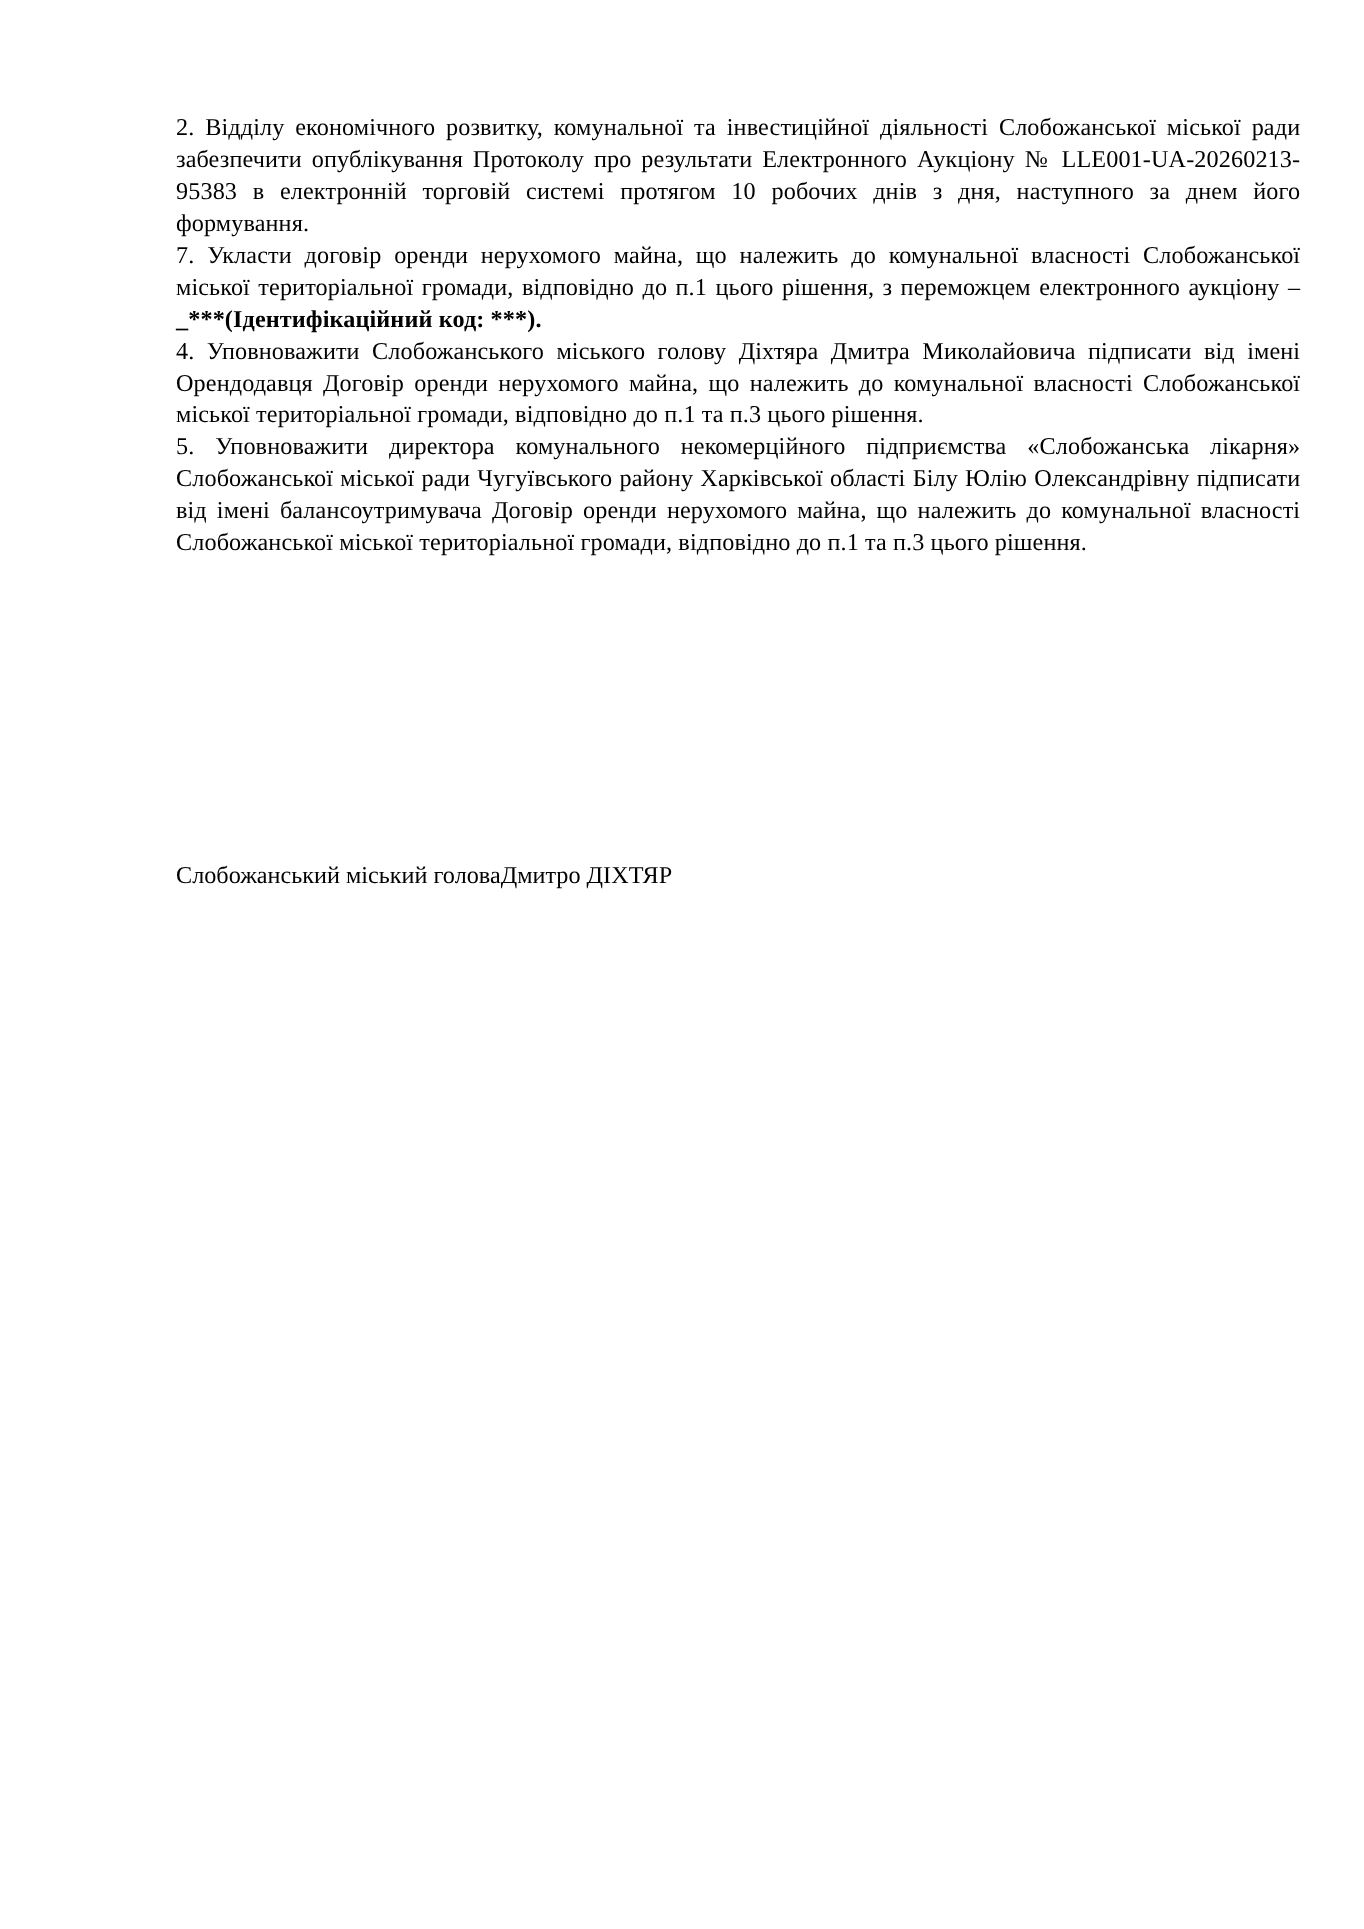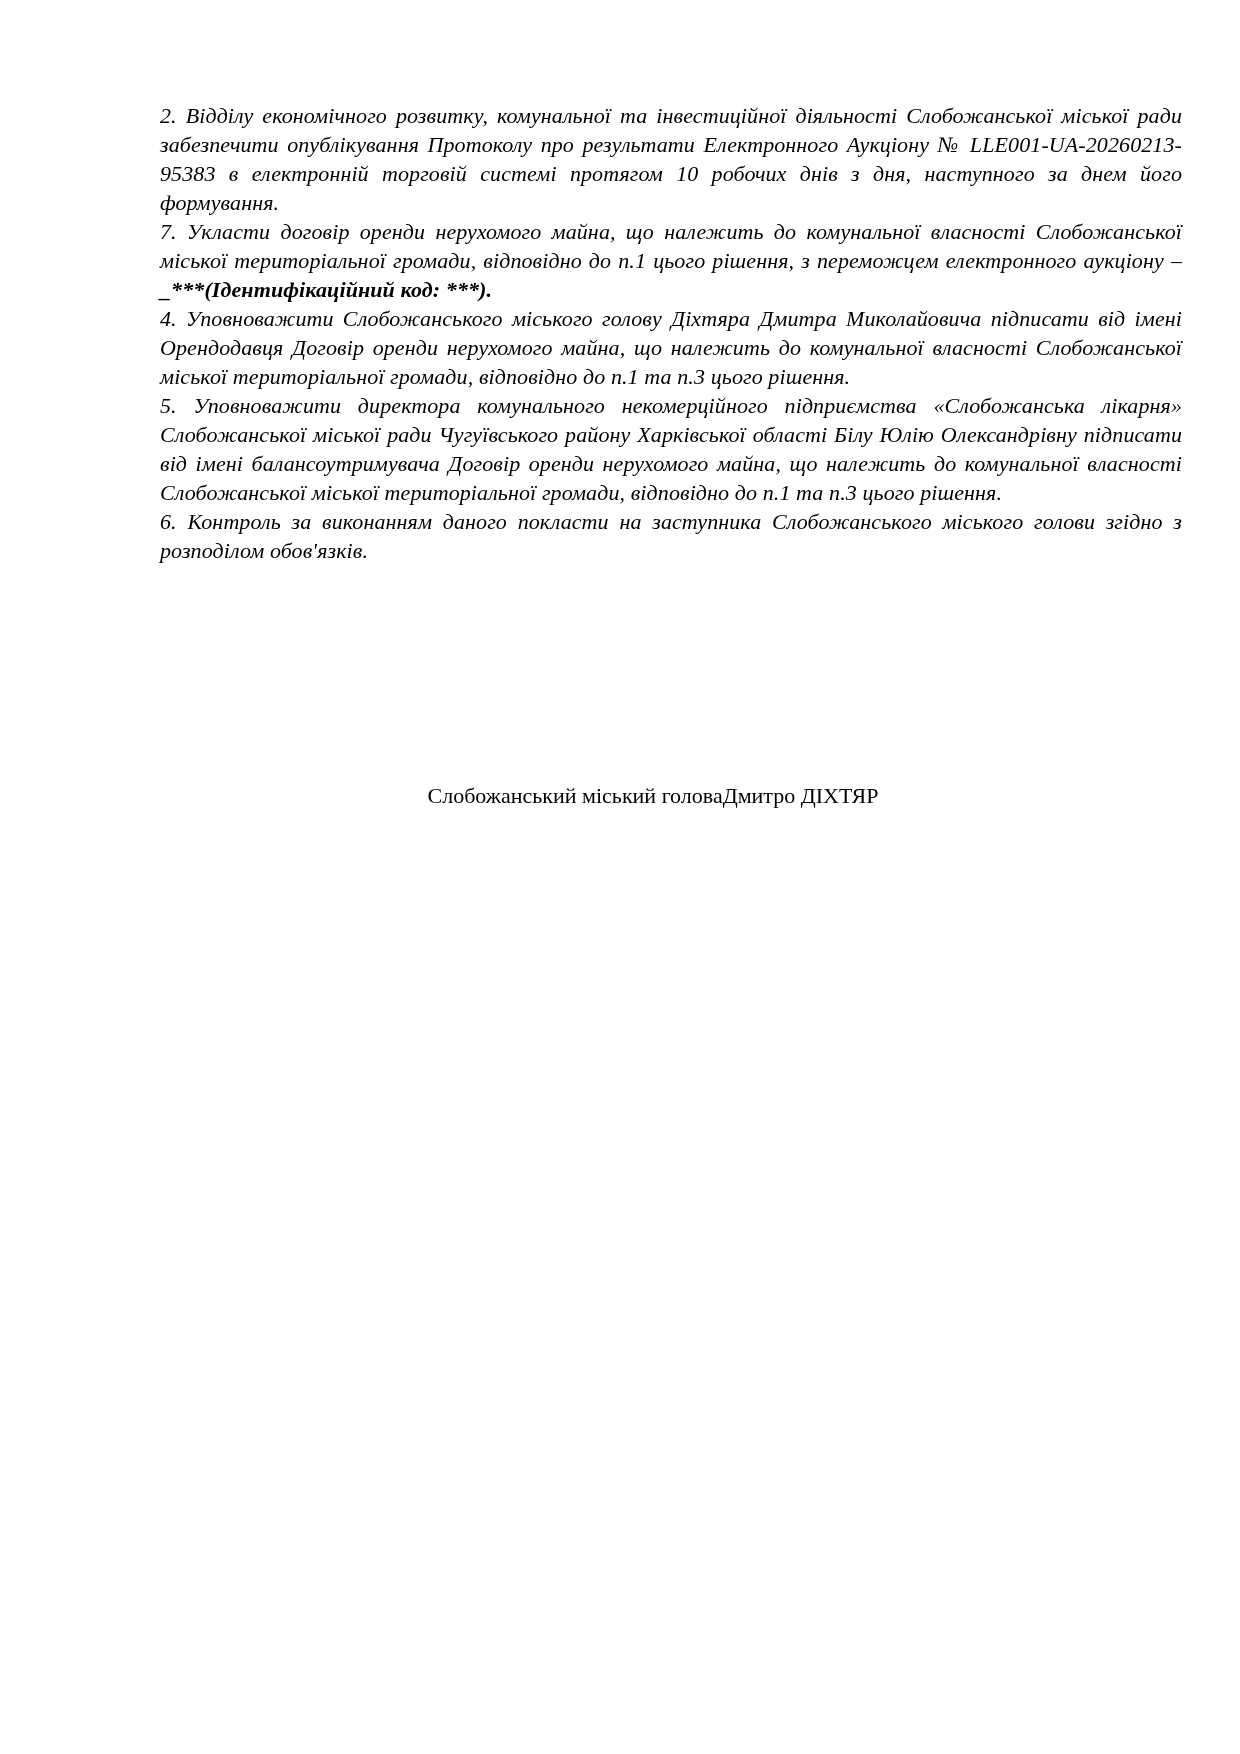--- a/index.html
+++ b/index.html
@@ -22,52 +22,50 @@
     top: 101px;
     width: 1022px;
     font-size: 22px;
     line-height: 29px;
     text-align: justify;
     letter-spacing: 0.1px;
   }
   .content p {
     margin: 0;
     padding: 0;
-    font-style: italic;
   }
   .redacted-bold {
     font-weight: bold;
   }
   .signature-row {
     position: absolute;
     left: 160px;
     top: 781px;
     width: 986px;
     display: flex;
-    justify-content: center;
+    justify-content: flex-start;
     font-size: 22px;
     line-height: 29px;
     white-space: nowrap;
   }
 </style>
 </head>
 <body>
 
 <div class="page">
 
   <div class="content">
     <p>2. Відділу економічного розвитку, комунальної та інвестиційної діяльності Слобожанської міської ради забезпечити опублікування Протоколу про результати Електронного Аукціону № LLE001-UA-20260213-95383 в електронній торговій системі протягом 10 робочих днів з дня, наступного за днем його формування.</p>
 
     <p><span>7. Укласти договір оренди нерухомого майна, що належить до комунальної власності Слобожанської міської територіальної громади, відповідно до п.1 цього рішення, з переможцем електронного аукціону – </span><span class="redacted-bold">_***(Ідентифікаційний код: ***).</span></p>
 
     <p>4. Уповноважити Слобожанського міського голову Діхтяра Дмитра Миколайовича підписати від імені Орендодавця Договір оренди нерухомого майна, що належить до комунальної власності Слобожанської міської територіальної громади, відповідно до п.1 та п.3 цього рішення.</p>
 
     <p>5. Уповноважити директора комунального некомерційного підприємства «Слобожанська лікарня» Слобожанської міської ради Чугуївського району Харківської області Білу Юлію Олександрівну підписати від імені балансоутримувача Договір оренди нерухомого майна, що належить до комунальної власності Слобожанської міської територіальної громади, відповідно до п.1 та п.3 цього рішення.</p>
 
-    <p>6. Контроль за виконанням даного покласти на заступника Слобожанського міського голови згідно з розподілом обов'язків.</p>
   </div>
 
   <div class="signature-row">
     <span>Слобожанський міський голова</span>
     <span>Дмитро ДІХТЯР</span>
   </div>
 
 </div>
 
 </body></html>

